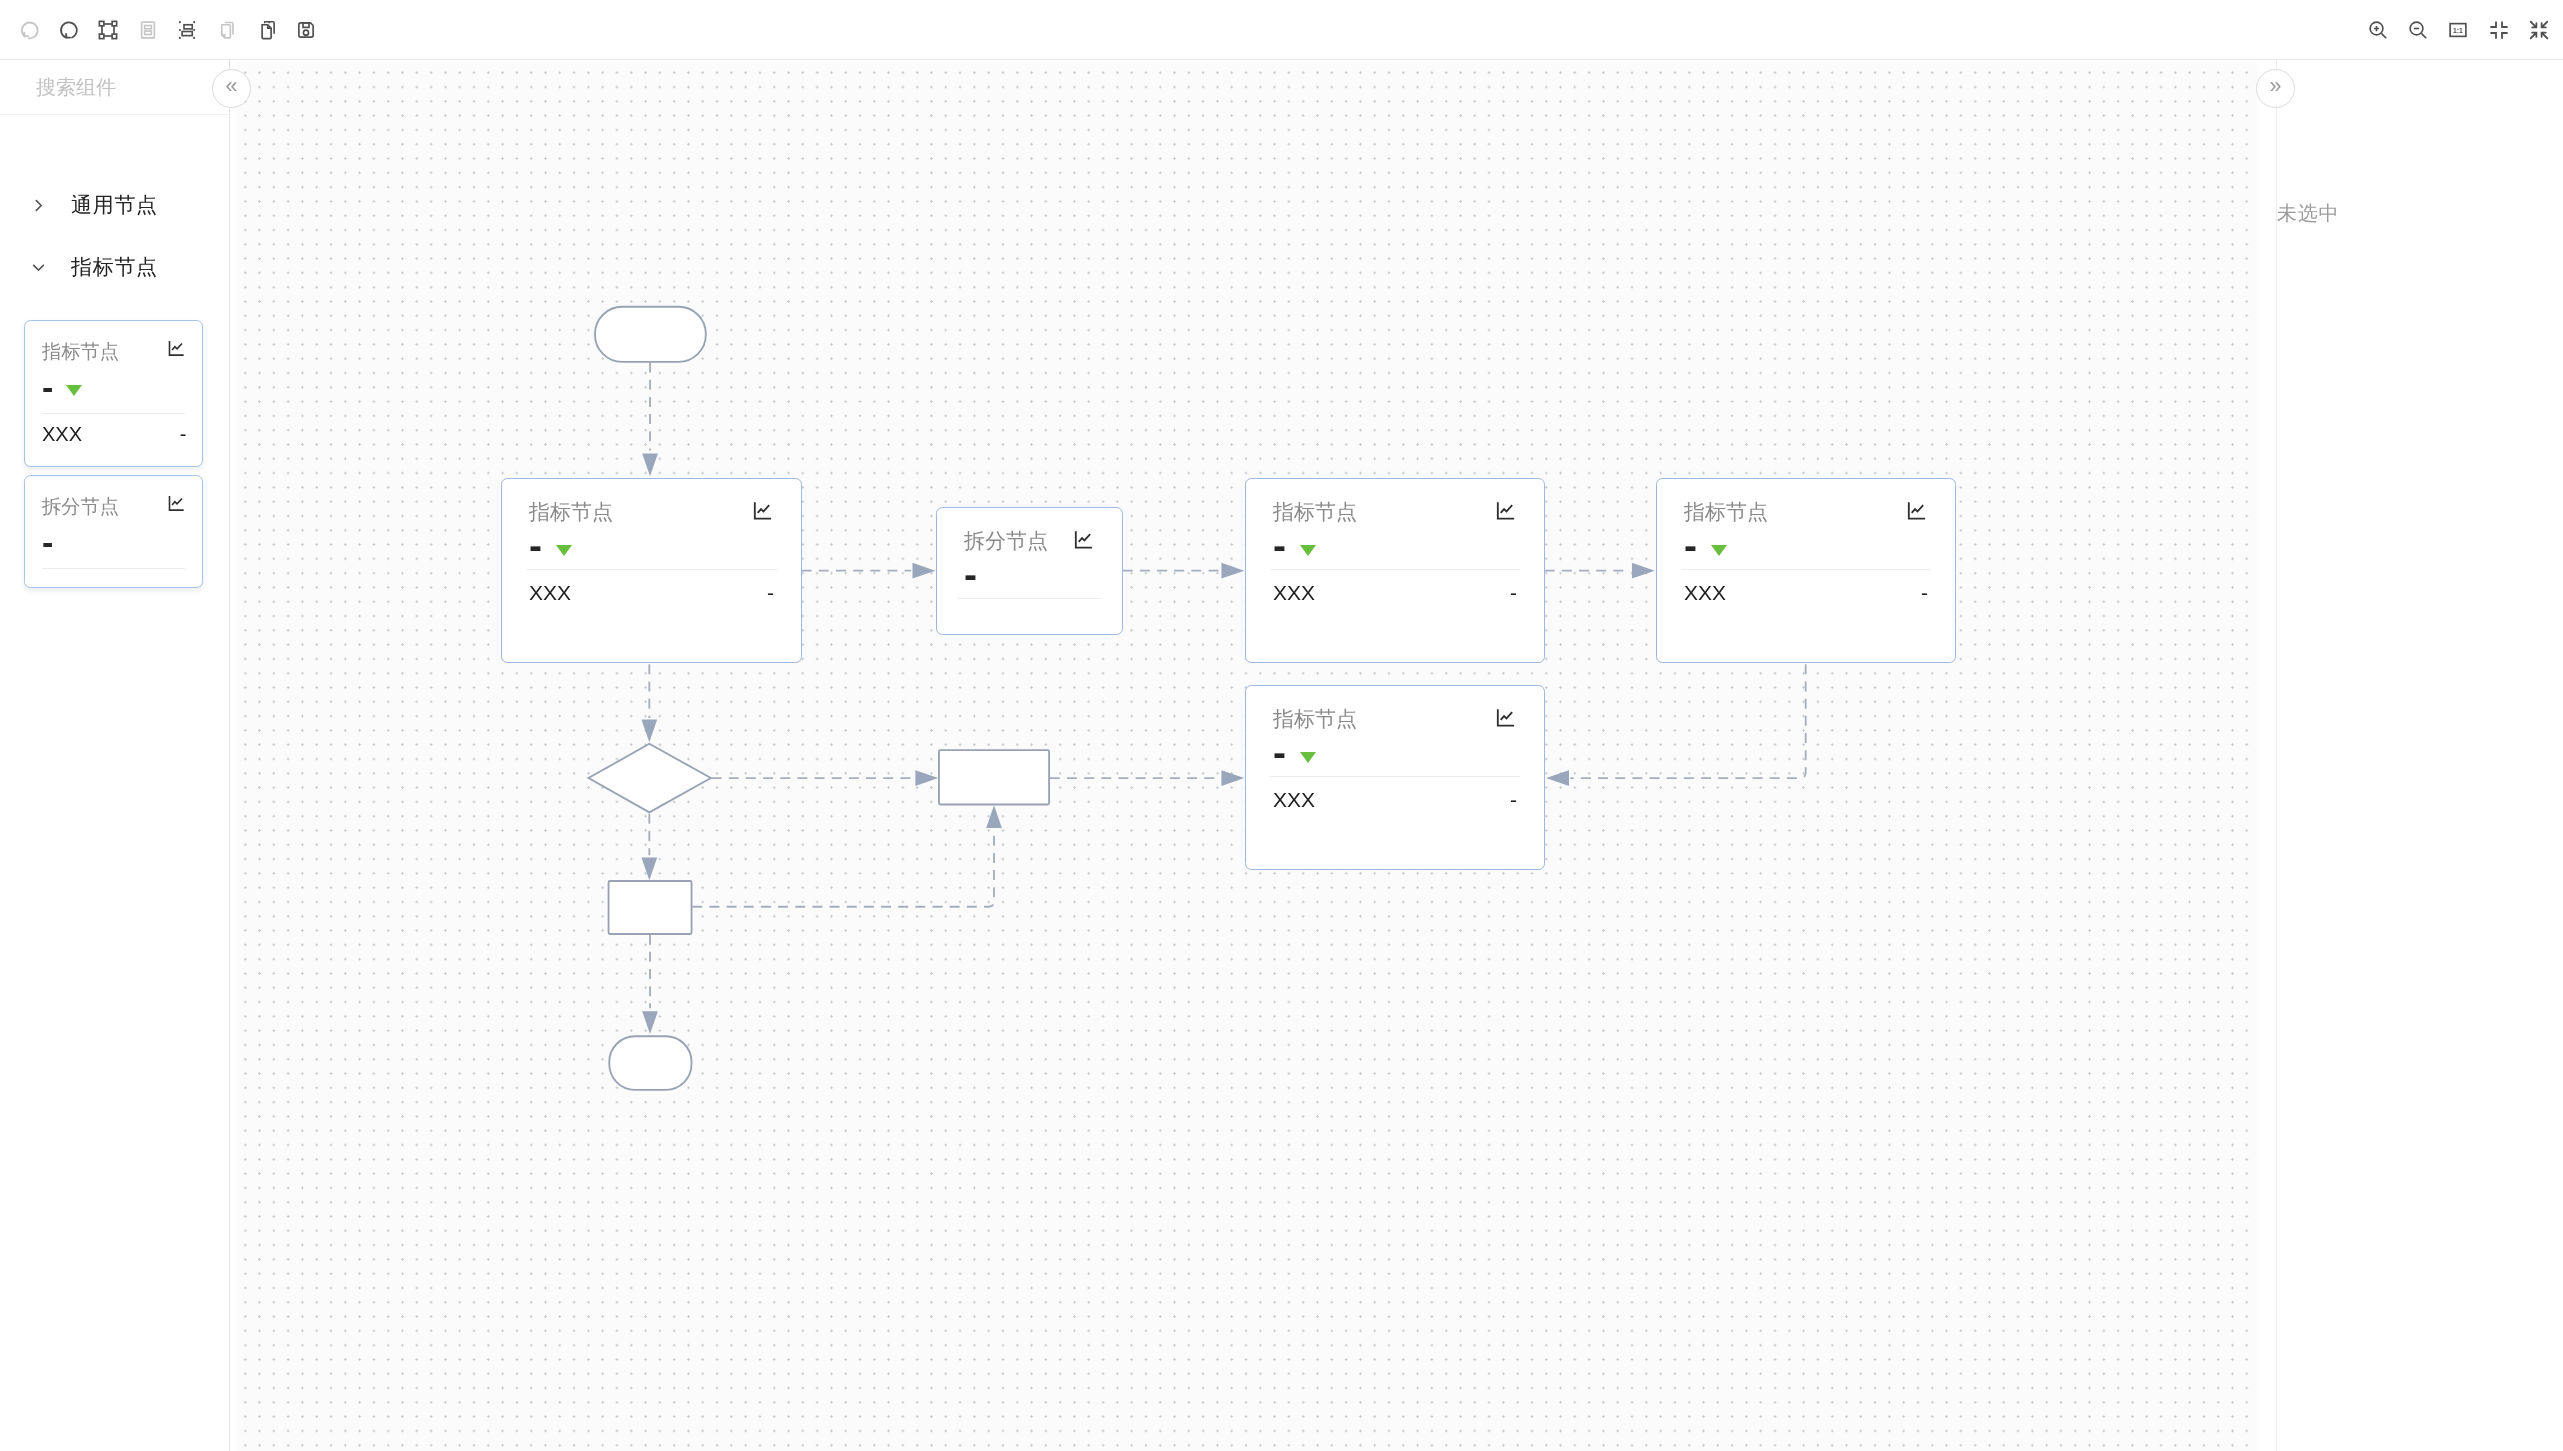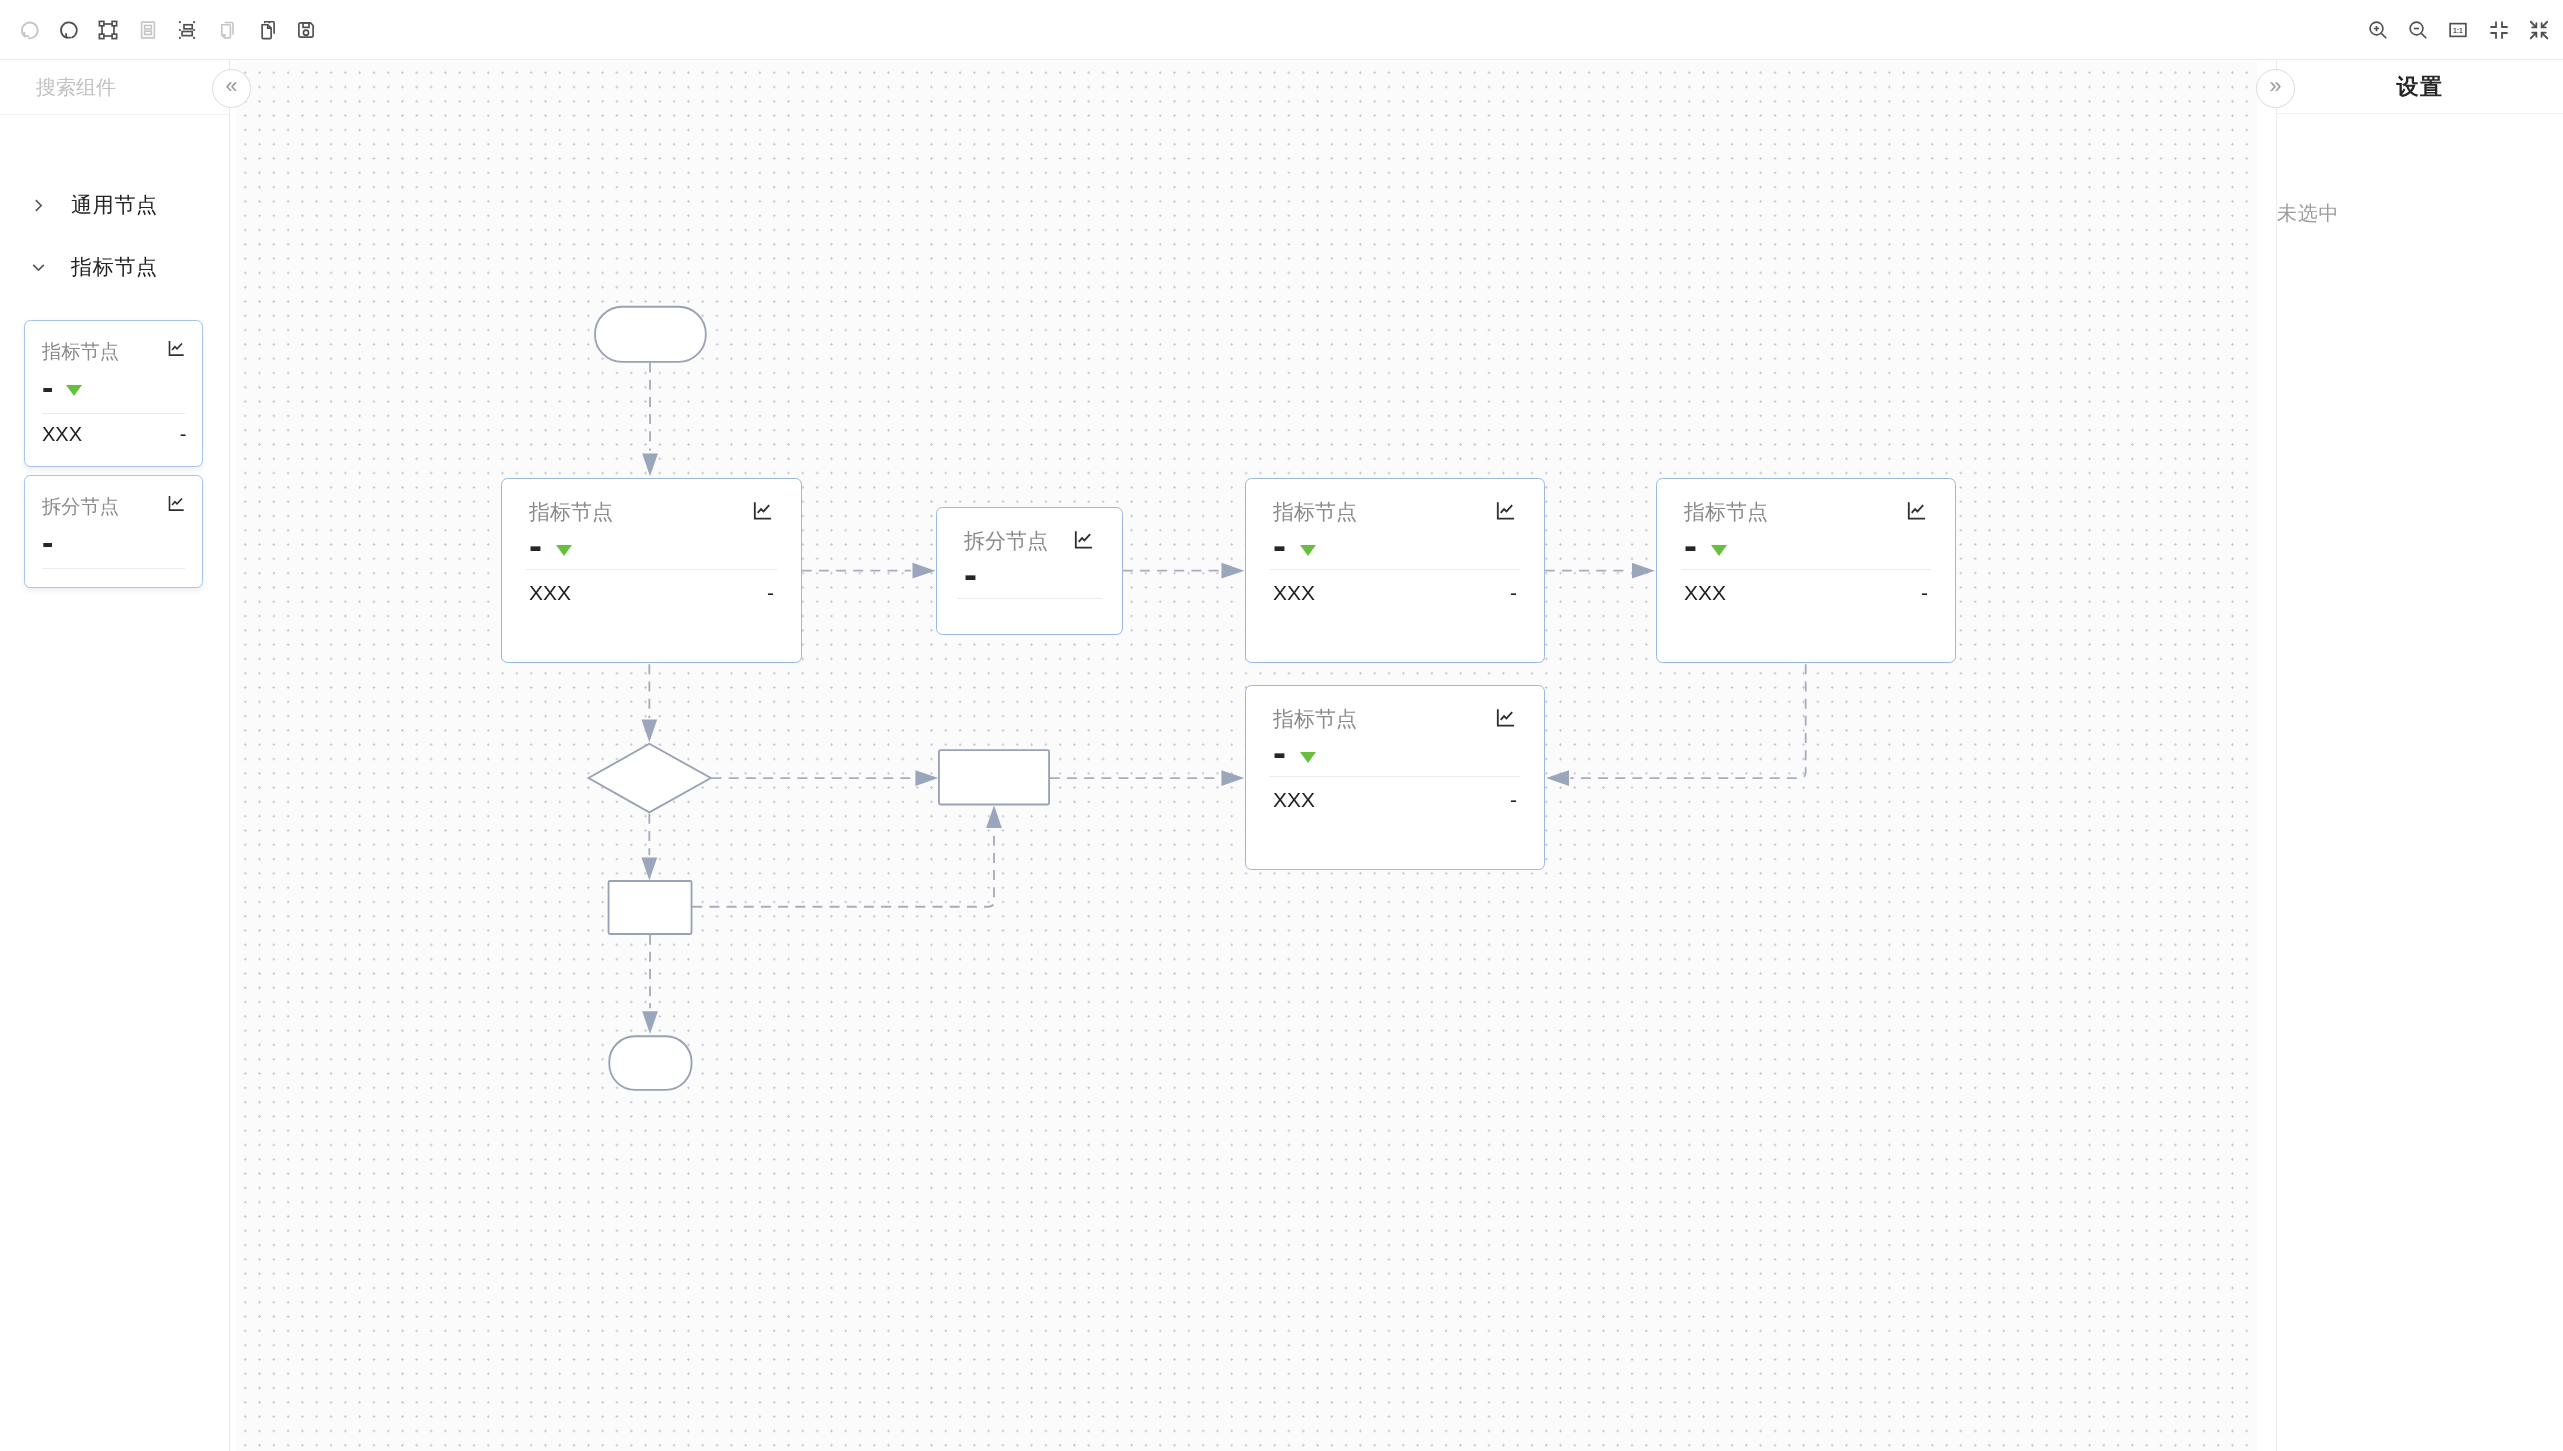--- a/index.html
+++ b/index.html
@@ -381,18 +381,17 @@
         <span class="vdash">-</span>
       </div>
       <div class="divider"></div>
     </div>
   </aside>
 
   <button class="collapse lft">«</button>
   <button class="collapse rgt">»</button>
 
   <aside class="panel">
-    <div class="panel-header">设置</div>
     <div class="panel-empty">未选中</div>
   </aside>
 
 </div>
 
 
 </body></html>

